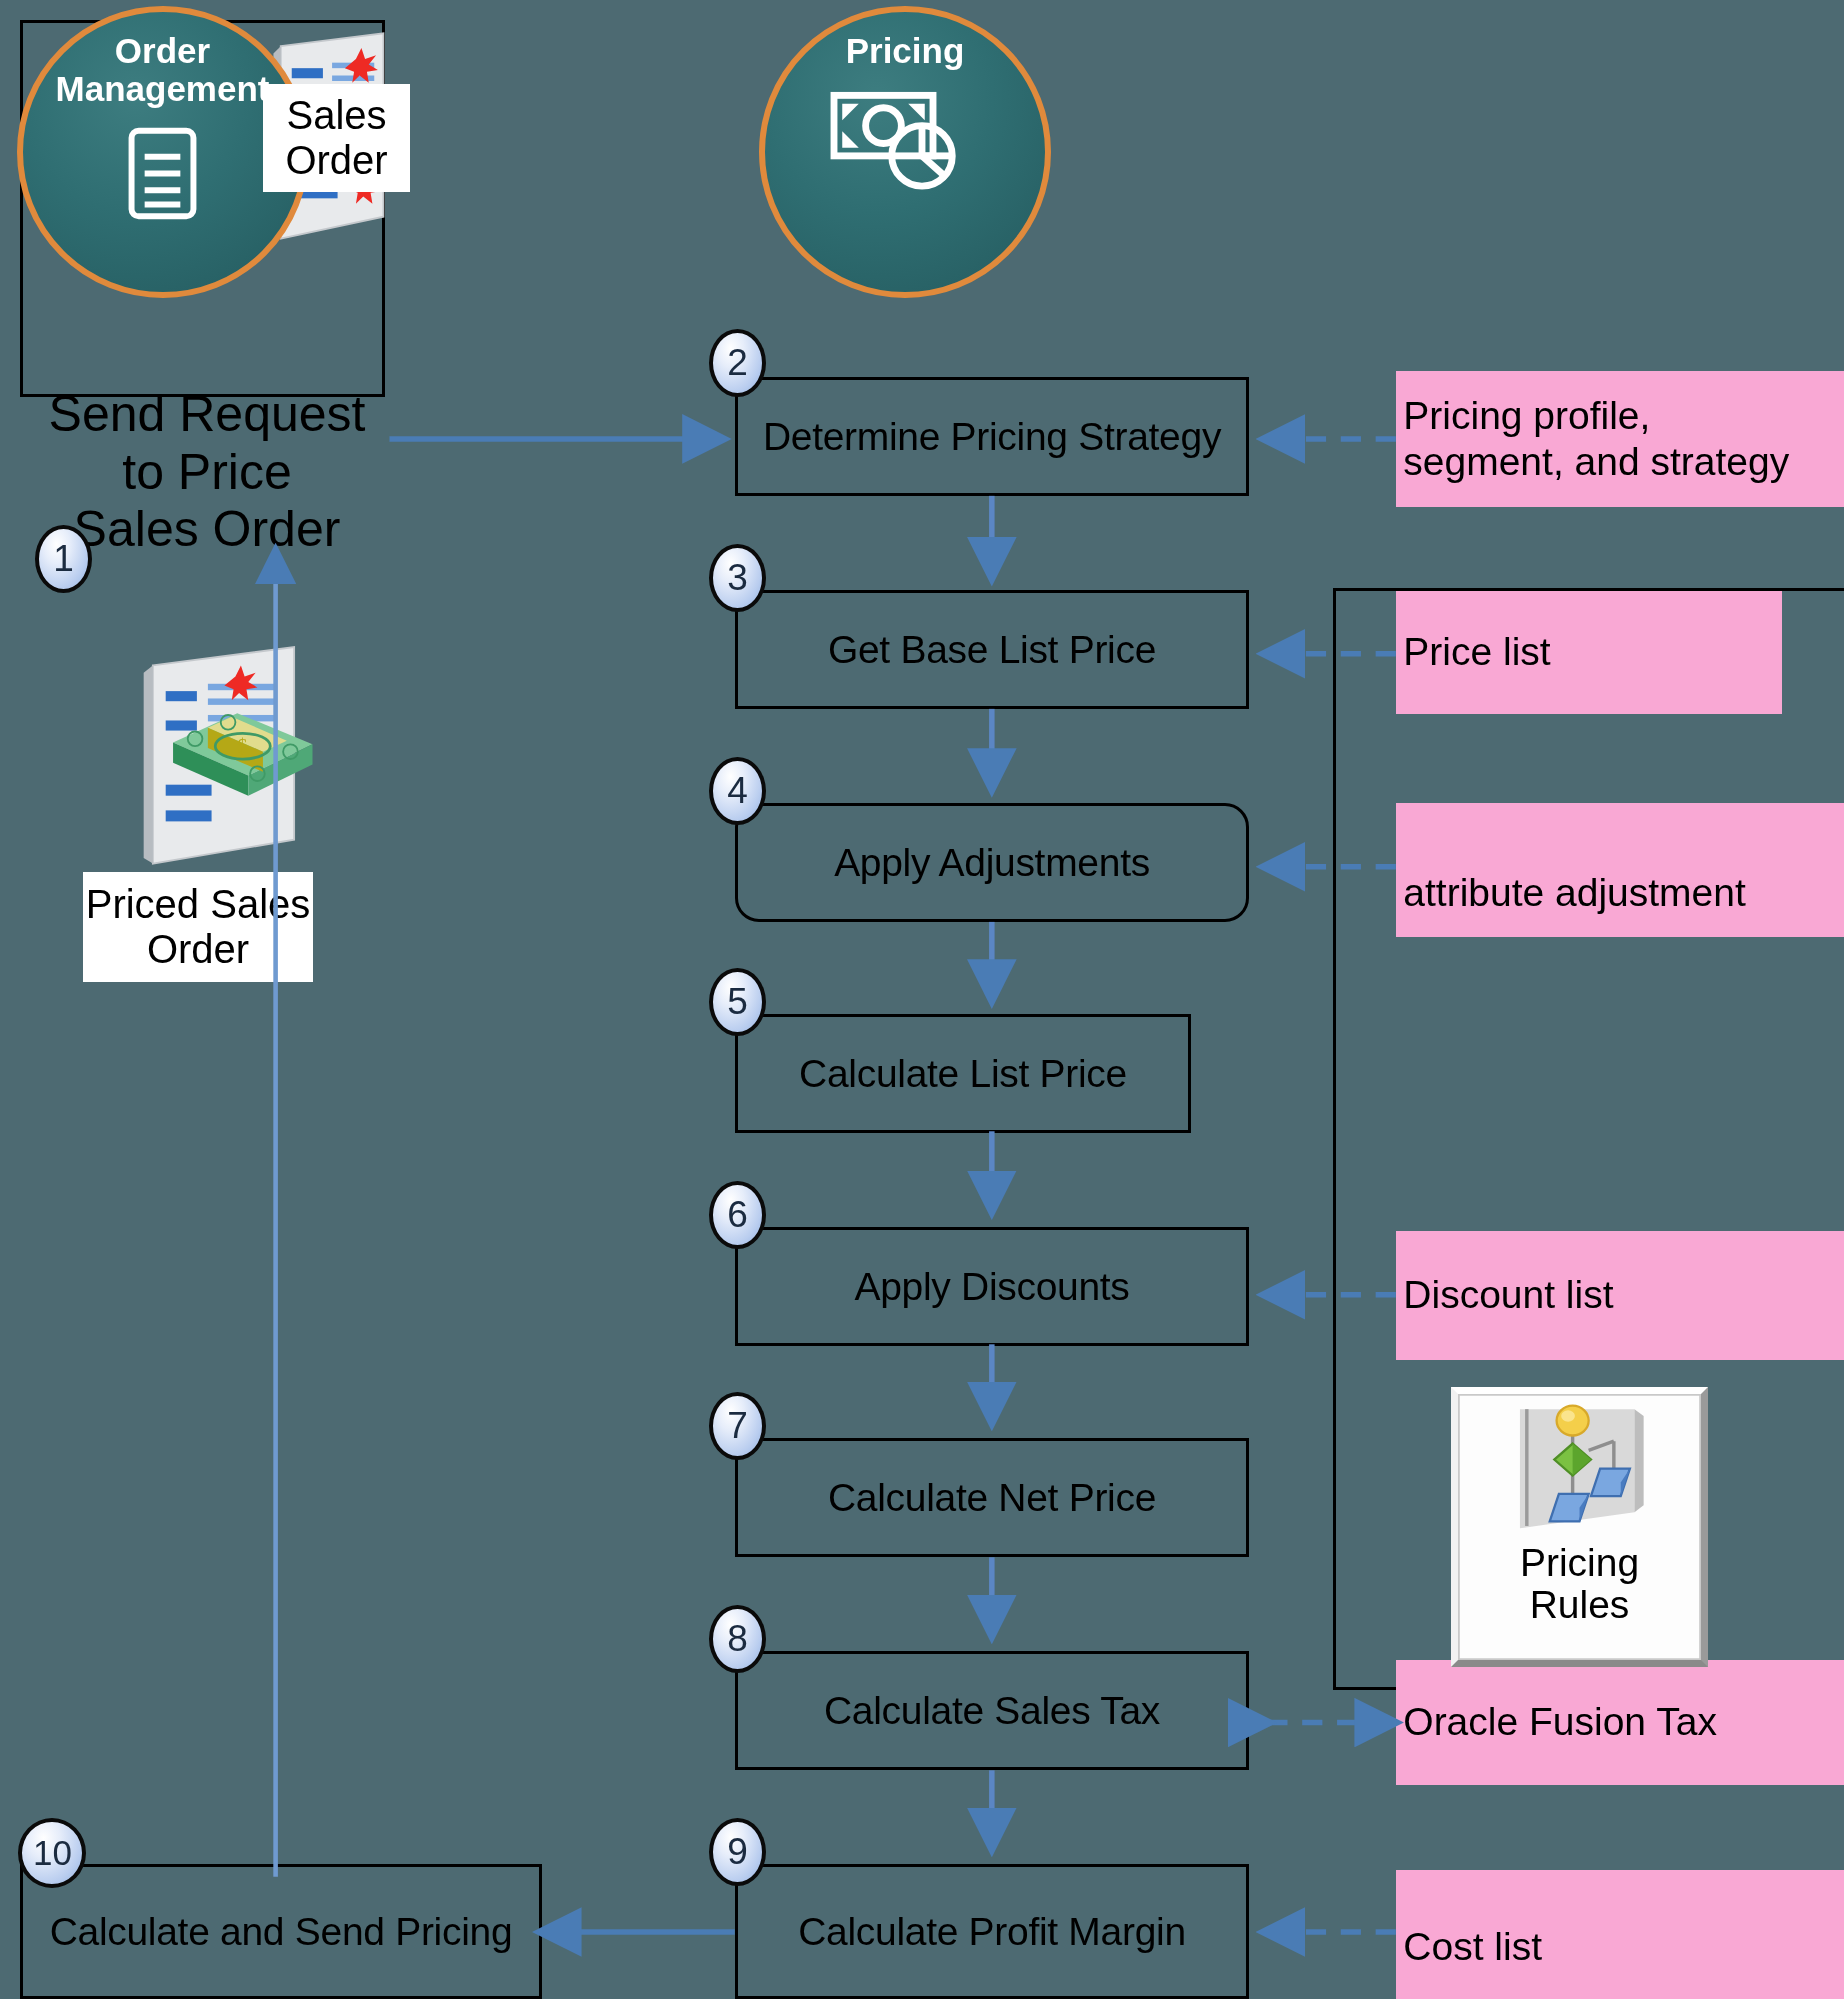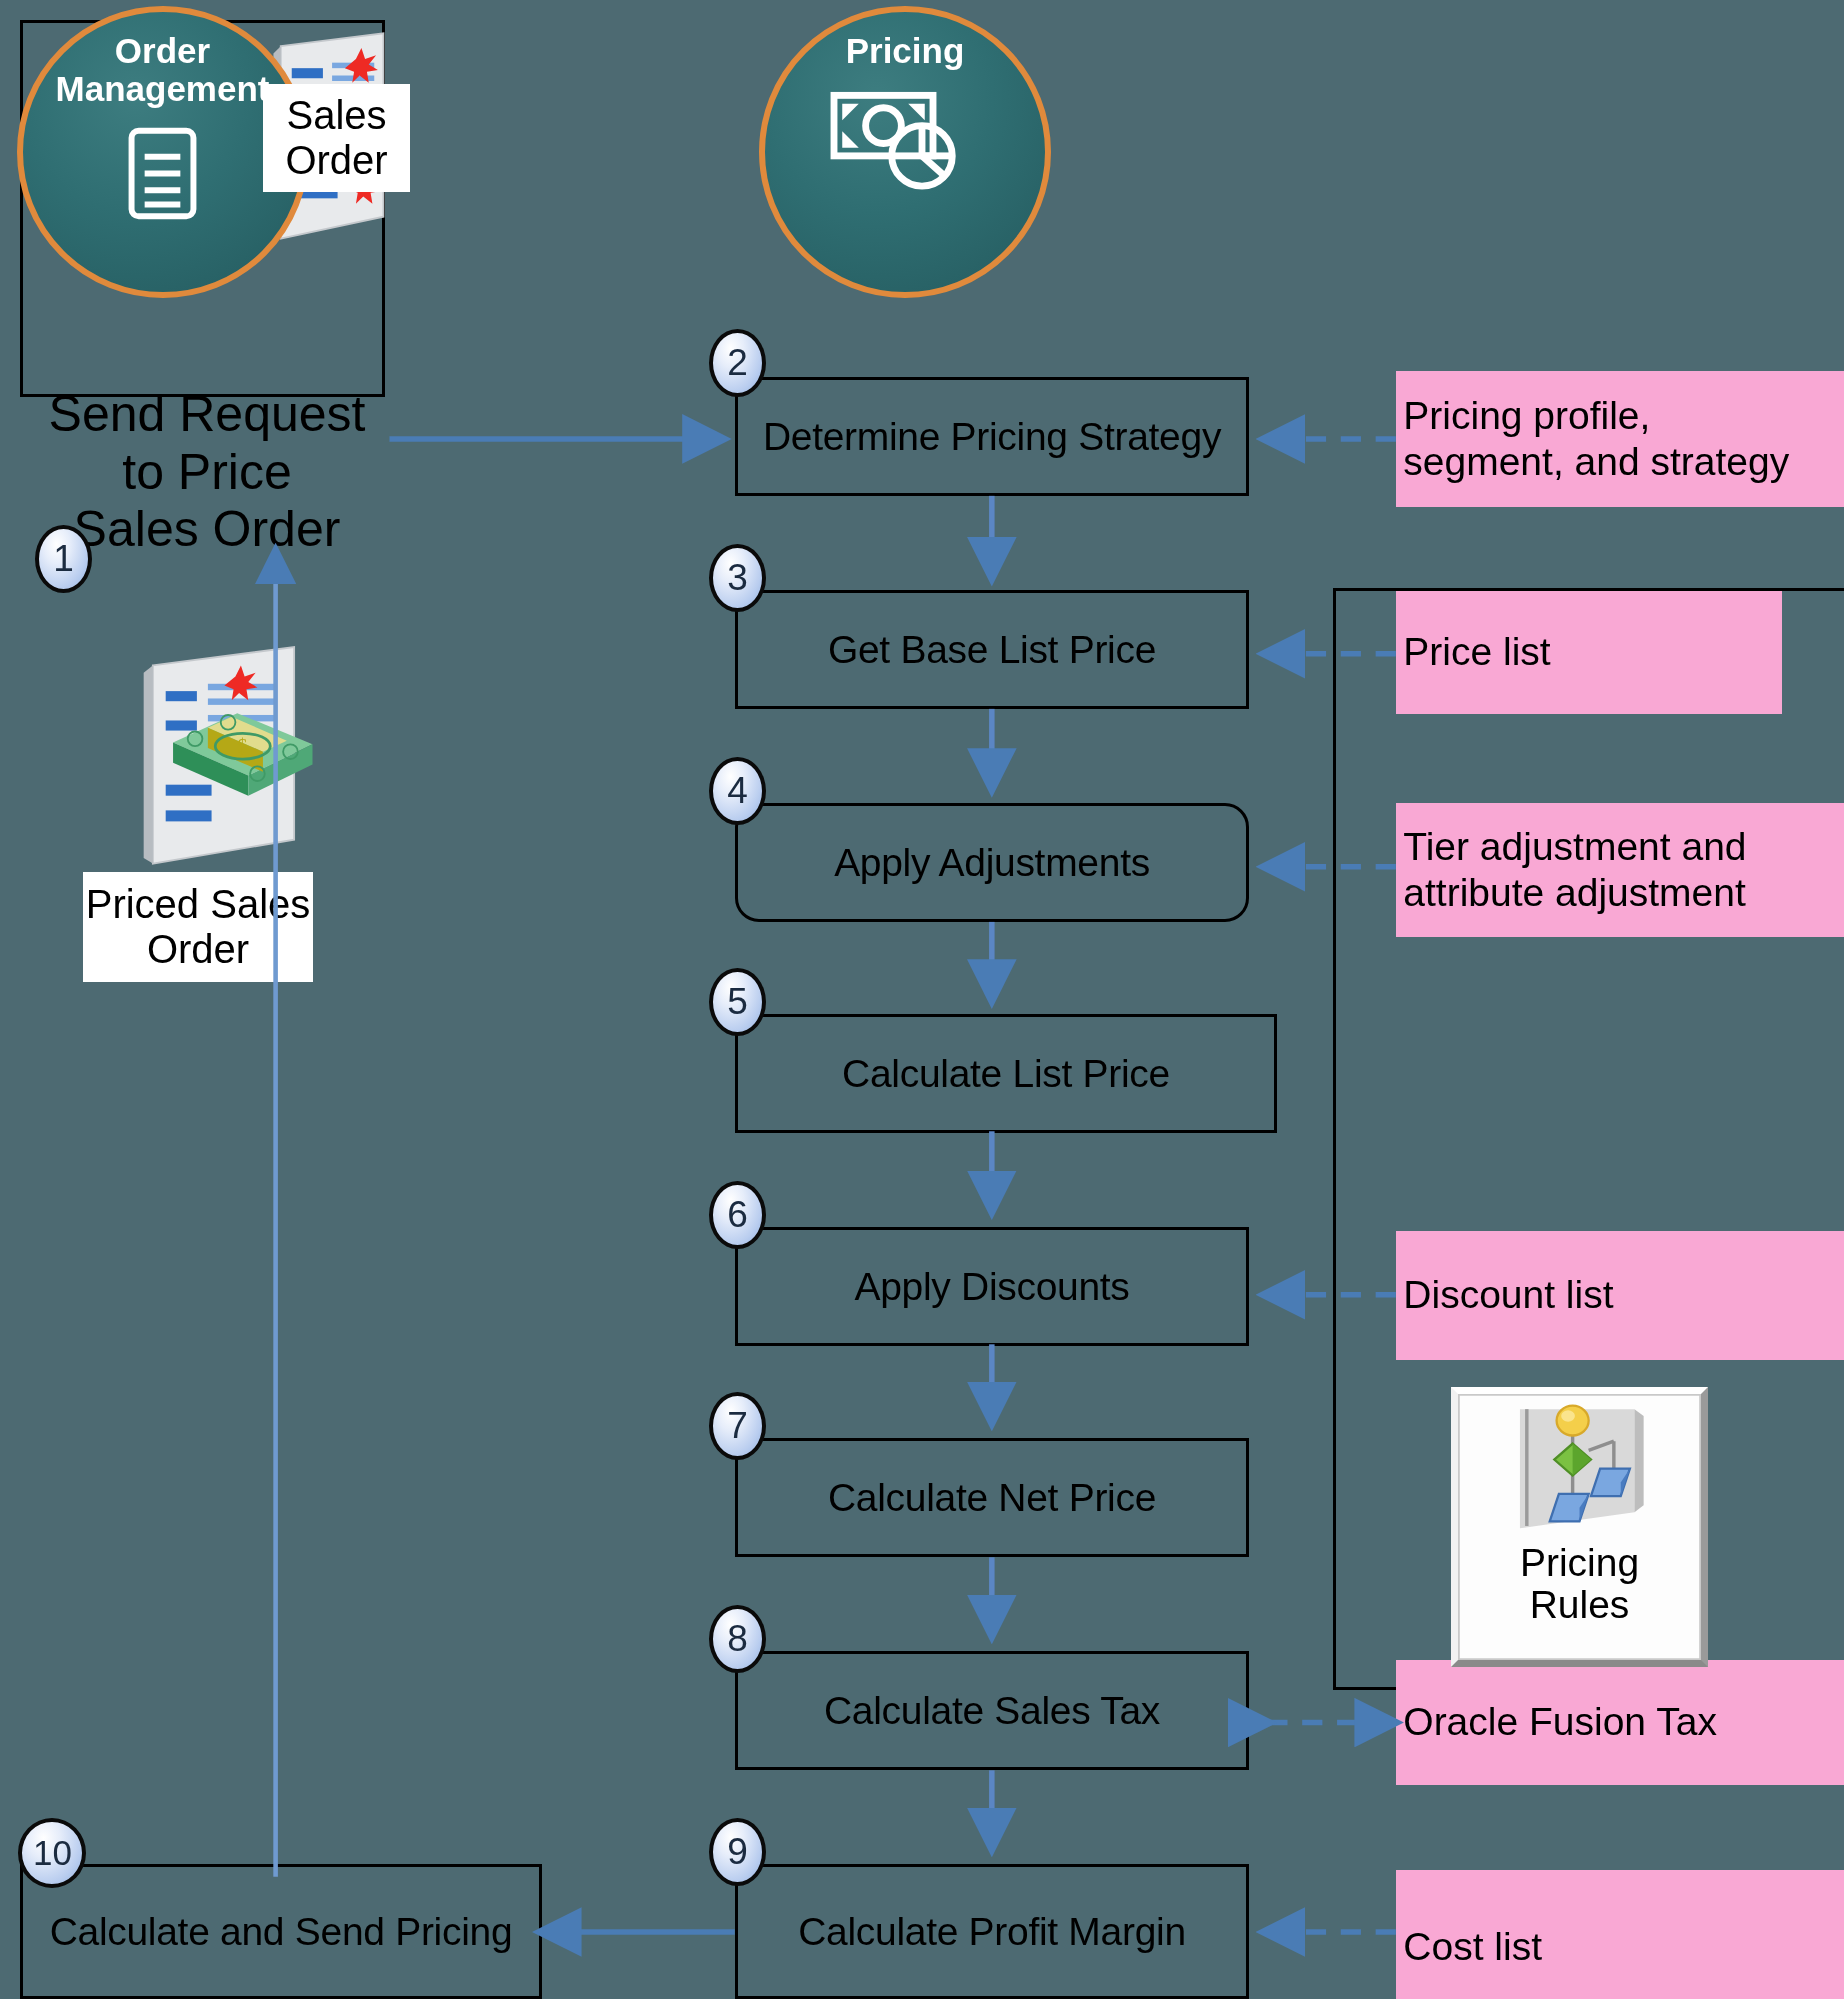--- a/index.html
+++ b/index.html
@@ -235,21 +235,21 @@
 
   <div class="pbox" style="left:735px;top:377px;width:514px;height:119px;">Determine Pricing Strategy</div>
   <div class="bubble" style="left:709px;top:329px;">2</div>
 
   <div class="pbox" style="left:735px;top:590px;width:514px;height:119px;">Get Base List Price</div>
   <div class="bubble" style="left:709px;top:544px;">3</div>
 
   <div class="pbox" style="left:735px;top:803px;width:514px;height:119px;border-radius:24px;">Apply Adjustments</div>
   <div class="bubble" style="left:709px;top:757px;">4</div>
 
-  <div class="pbox" style="left:735px;top:1014px;width:542px;height:119px;">Calculate List Price</div>
+  <div class="pbox" style="left:735px;top:1014px;width:456px;height:119px;">Calculate List Price</div>
   <div class="bubble" style="left:709px;top:968px;">5</div>
 
   <div class="pbox" style="left:735px;top:1227px;width:514px;height:119px;">Apply Discounts</div>
   <div class="bubble" style="left:709px;top:1181px;">6</div>
 
   <div class="pbox" style="left:735px;top:1438px;width:514px;height:119px;">Calculate Net Price</div>
   <div class="bubble" style="left:709px;top:1392px;">7</div>
 
   <div class="pbox" style="left:735px;top:1651px;width:514px;height:119px;">Calculate Sales Tax</div>
   <div class="bubble" style="left:709px;top:1605px;">8</div>
@@ -262,21 +262,21 @@
 
   <div class="wbox" style="left:1396px;top:371px;width:449px;height:136px;">
     <div><span>Pricing profile,</span><br><span>segment, and strategy</span></div>
   </div>
 
   <div class="wbox" style="left:1396px;top:591px;width:386px;height:123px;">
     <span>Price list</span>
   </div>
 
   <div class="wbox" style="left:1396px;top:803px;width:449px;height:134px;">
-    <div><span>Tier adjustment and</span><br><span>attribute adjustment</span></div>
+    <div><br><span>attribute adjustment</span></div>
   </div>
 
   <div class="wbox" style="left:1396px;top:1231px;width:449px;height:129px;">
     <span>Discount list</span>
   </div>
 
   <div class="prbtn" style="left:1451px;top:1387px;width:257px;height:280px;">
     <svg width="161" height="142" viewBox="0 0 140 124" style="margin-top:5.5px;">
       <polygon points="18,8 118,8 118,98 18,112" fill="#d9d9d9"></polygon>
       <polygon points="118,8 126,14 126,92 118,98" fill="#bdbdbd"></polygon>

